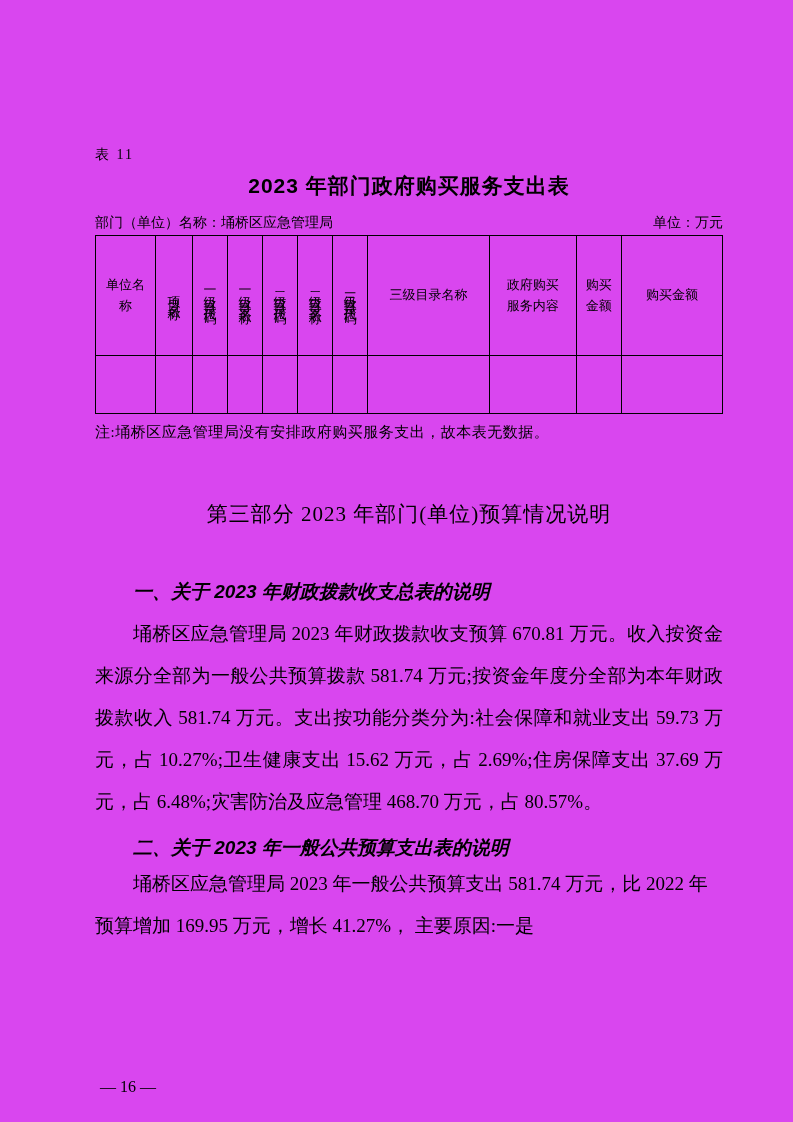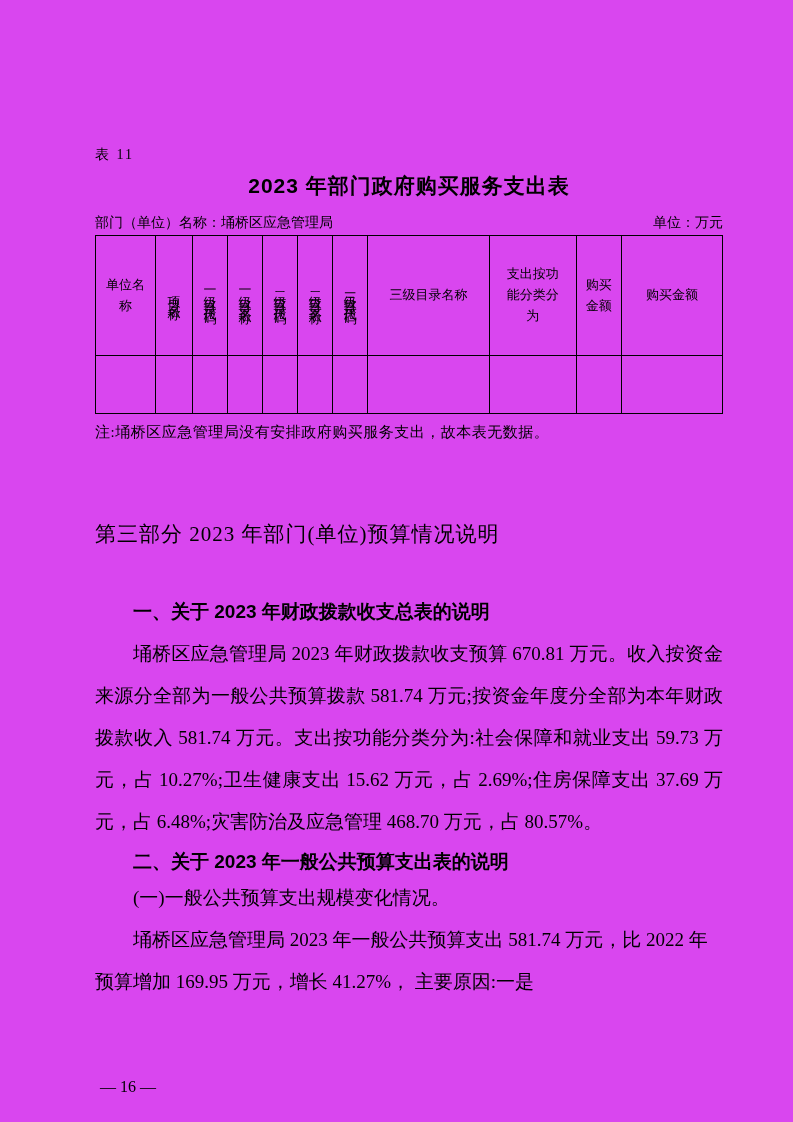--- a/index.html
+++ b/index.html
@@ -35,28 +35,28 @@
     writing-mode: vertical-lr; text-orientation: upright;
     letter-spacing: 4px; line-height: 1; display: inline-block;
   }
   .htext { display: inline-block; line-height: 1.6; }
   .w-unit { width: 41px; }
   .w-content { width: 55px; }
   .w-qty { width: 28px; }
   .note { font-size: 15px; line-height: 22px; margin-top: 7px; letter-spacing: 0.5px; }
   .section-title {
     font-size: 21px; font-weight: normal; line-height: 30px;
-    text-align: left; margin-top: 76px; letter-spacing: 1px;
+    text-align: center; margin-top: 56px; letter-spacing: 1px;
   }
   .subsection {
     font-family: "Liberation Sans", "DejaVu Sans", sans-serif;
     font-size: 19px; font-weight: bold; line-height: 30px;
-    text-indent: 2em; margin-top: 48px;
+    text-indent: 2em; margin-top: 48px; font-style: italic;
   }
-  .subsection.second { margin-top: 4px; }
+  .subsection.second { margin-top: 10px; }
   .body-para {
     font-size: 19px; line-height: 42px; text-align: justify;
     text-indent: 2em; margin-top: 6px;
   }
   .body-para.tight { margin-top: 0; text-align: left; }
   .page-number { position: absolute; left: 100px; top: 1078px; font-size: 16px; }
 </style>
 </head>
 <body>
 
@@ -88,21 +88,21 @@
     <thead>
       <tr class="header-row">
         <th><span class="htext w-unit">单位名称</span></th>
         <th><span class="vtext">项目名称</span></th>
         <th><span class="vtext">一级目录代码</span></th>
         <th><span class="vtext">一级目录名称</span></th>
         <th><span class="vtext">二级目录代码</span></th>
         <th><span class="vtext">二级目录名称</span></th>
         <th><span class="vtext">三级目录代码</span></th>
         <th><span class="htext">三级目录名称</span></th>
-        <th><span class="htext w-content">支出按功能分类分为</span></th>
+        <th><span class="htext w-content">政府购买服务内容</span></th>
         <th><span class="htext w-qty">购买金额</span></th>
         <th><span class="htext">购买金额</span></th>
       </tr>
     </thead>
     <tbody>
       <tr class="data-row">
         <td></td>
         <td></td>
         <td></td>
         <td></td>
@@ -120,19 +120,18 @@
   <div class="note">注:埇桥区应急管理局没有安排政府购买服务支出，故本表无数据。</div>
 
   <h2 class="section-title">第三部分 2023 年部门(单位)预算情况说明</h2>
 
   <h3 class="subsection">一、关于 2023 年财政拨款收支总表的说明</h3>
 
   <p class="body-para">埇桥区应急管理局 2023 年财政拨款收支预算 670.81 万元。收入按资金来源分全部为一般公共预算拨款 581.74 万元;按资金年度分全部为本年财政拨款收入 581.74 万元。支出按功能分类分为:社会保障和就业支出 59.73 万元，占 10.27%;卫生健康支出 15.62 万元，占 2.69%;住房保障支出 37.69 万元，占 6.48%;灾害防治及应急管理 468.70 万元，占 80.57%。</p>
 
   <h3 class="subsection second">二、关于 2023 年一般公共预算支出表的说明</h3>
 
-  <p class="body-para tight">(一)一般公共预算支出规模变化情况。</p>
 
   <p class="body-para tight">埇桥区应急管理局 2023 年一般公共预算支出 581.74 万元，比 2022 年预算增加 169.95 万元，增长 41.27%， 主要原因:一是</p>
 
   <div class="page-number">— 16 —</div>
 
 </div>
 
 </body></html>

